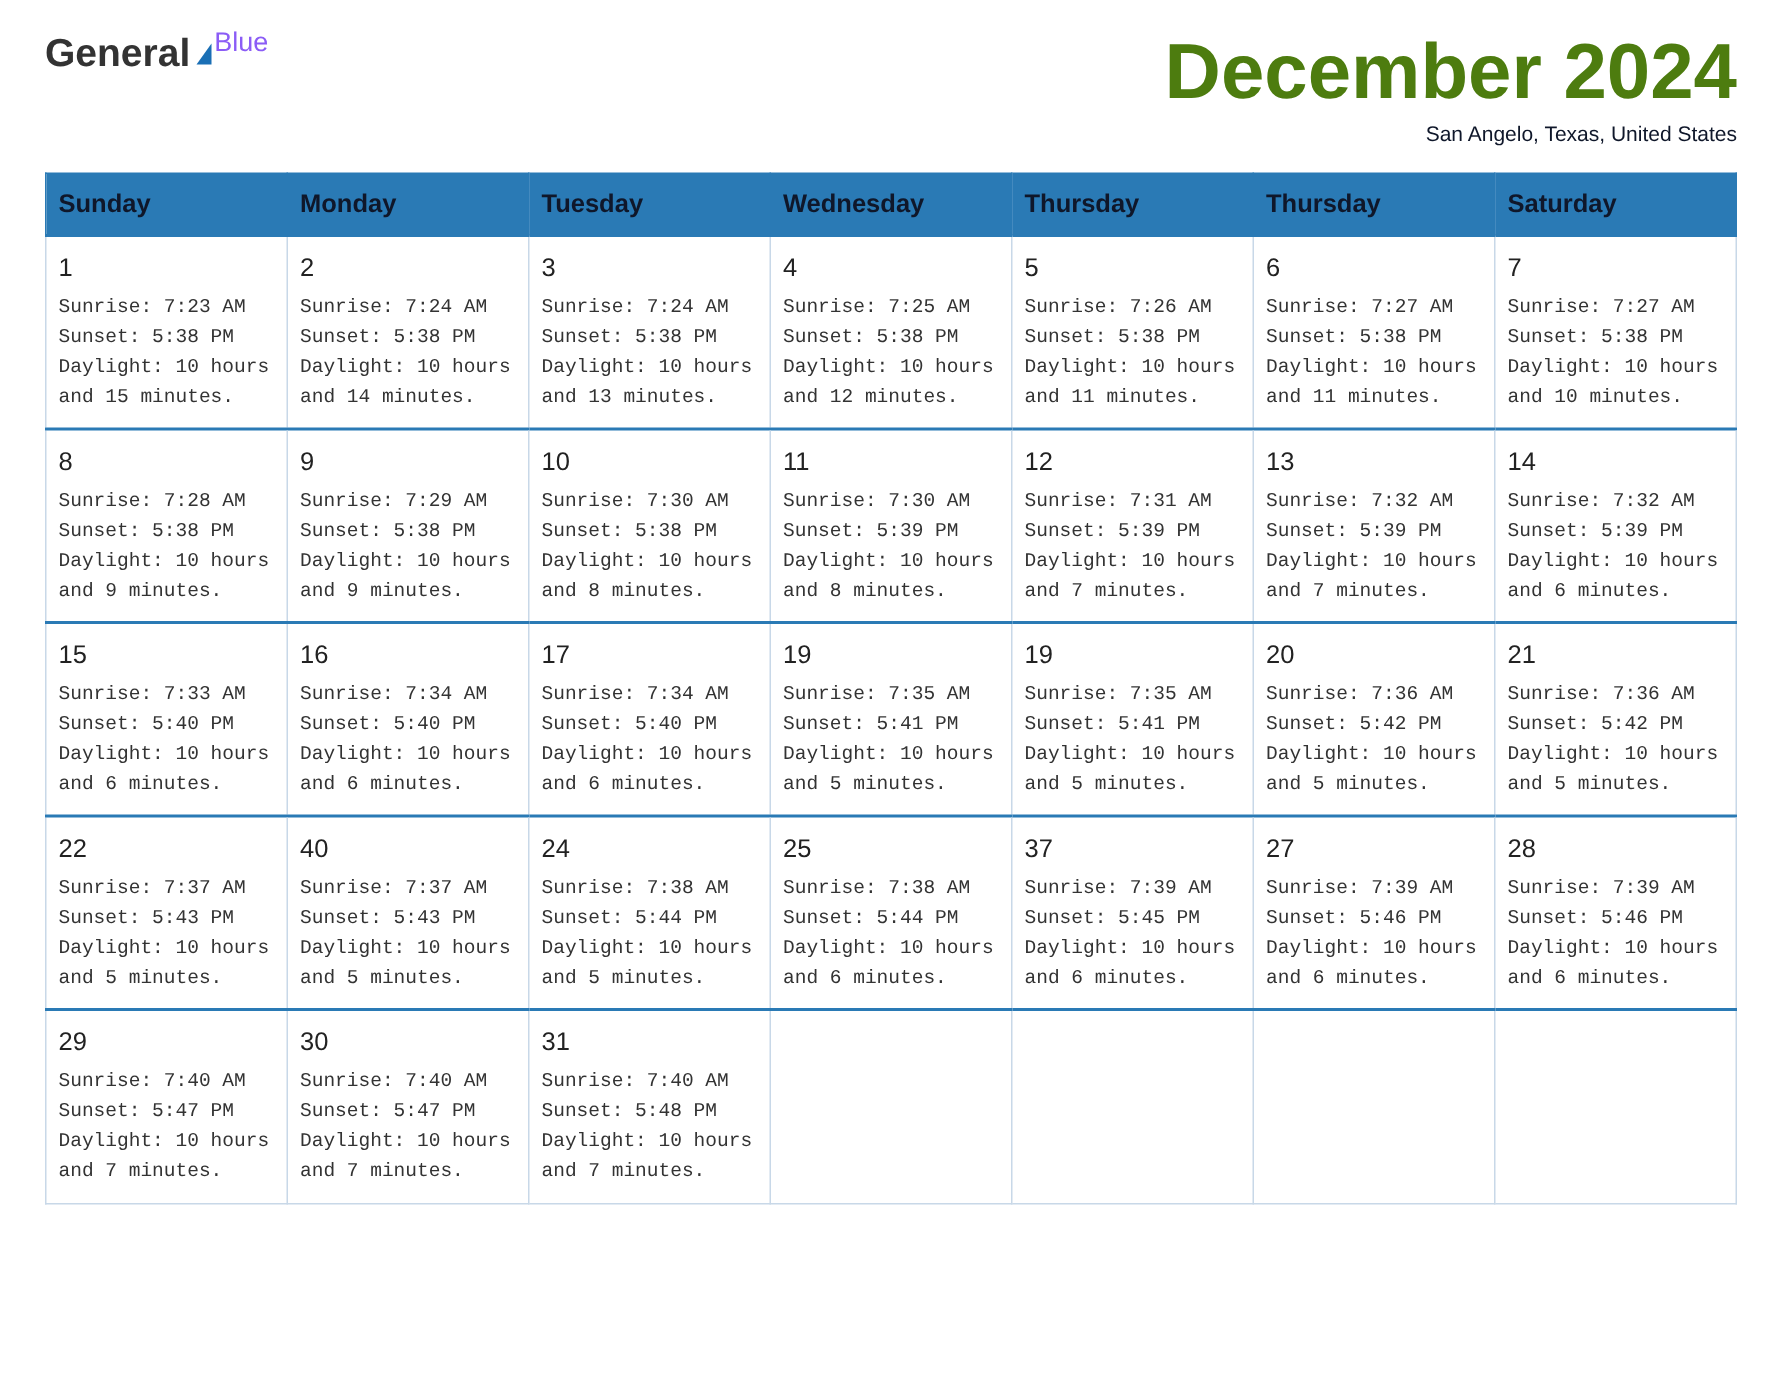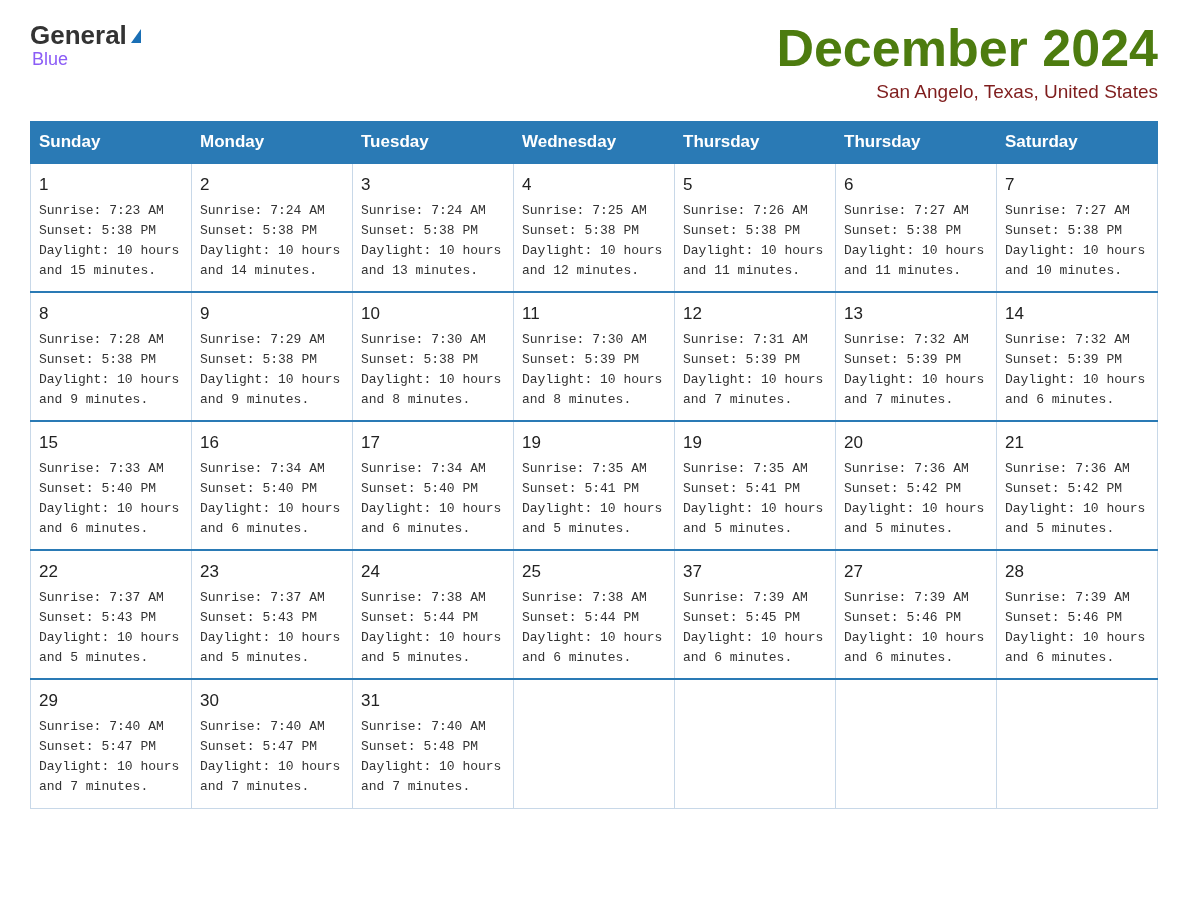--- a/index.html
+++ b/index.html
@@ -12,21 +12,21 @@
       padding: 20px 30px;
     }
     .header-area {
       display: flex;
       justify-content: space-between;
       align-items: flex-start;
       margin-bottom: 18px;
     }
     .logo-area {
       display: flex;
-      flex-direction: column;
+      flex-direction: row;
       align-items: flex-start;
     }
     .logo-text {
       font-size: 26px;
       font-weight: bold;
       color: #333;
       display: flex;
       align-items: center;
       gap: 2px;
     }
@@ -50,32 +50,32 @@
     .title-area {
       text-align: right;
     }
     .month-title {
       font-size: 52px;
       font-weight: bold;
       color: #4d7c0f;
       line-height: 1.1;
     }
     .location-title {
-      font-size: 19px;
-      color: #7f1d1d;
+      font-size: 14px;
+      color: #0f172a;
       margin-top: 4px;
     }
     .calendar-table {
       width: 100%;
       border-collapse: collapse;
       table-layout: fixed;
     }
     .calendar-table th {
       background: #2a7ab5;
-      color: #ffffff;
+      color: #0f172a;
       font-size: 17px;
       font-weight: bold;
       padding: 10px 8px;
       text-align: left;
       border: 1px solid #2a7ab5;
     }
     .calendar-table td {
       vertical-align: top;
       padding: 8px 8px 10px 8px;
       border: 1px solid #c8d8e8;
@@ -222,21 +222,21 @@
           <span class="day-number">21</span>
           <div class="day-info">Sunrise: 7:36 AM<br>Sunset: 5:42 PM<br>Daylight: 10 hours<br>and 5 minutes.</div>
         </td>
       </tr>
       <tr>
         <td>
           <span class="day-number">22</span>
           <div class="day-info">Sunrise: 7:37 AM<br>Sunset: 5:43 PM<br>Daylight: 10 hours<br>and 5 minutes.</div>
         </td>
         <td>
-          <span class="day-number">23</span>
+          <span class="day-number">40</span>
           <div class="day-info">Sunrise: 7:37 AM<br>Sunset: 5:43 PM<br>Daylight: 10 hours<br>and 5 minutes.</div>
         </td>
         <td>
           <span class="day-number">24</span>
           <div class="day-info">Sunrise: 7:38 AM<br>Sunset: 5:44 PM<br>Daylight: 10 hours<br>and 5 minutes.</div>
         </td>
         <td>
           <span class="day-number">25</span>
           <div class="day-info">Sunrise: 7:38 AM<br>Sunset: 5:44 PM<br>Daylight: 10 hours<br>and 6 minutes.</div>
         </td>

